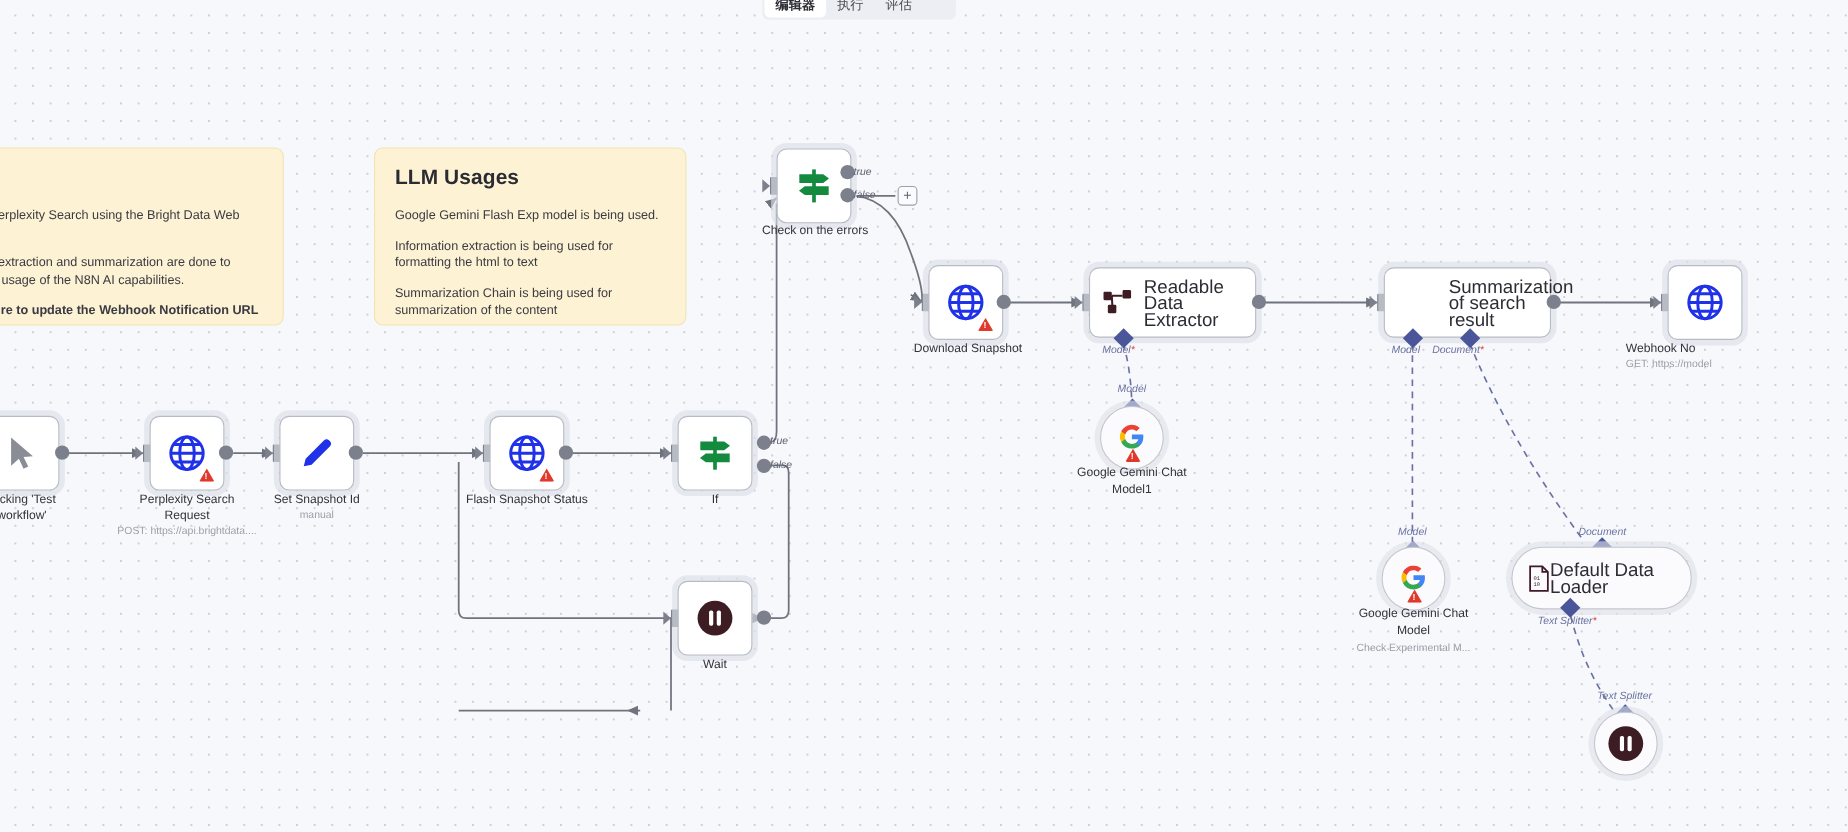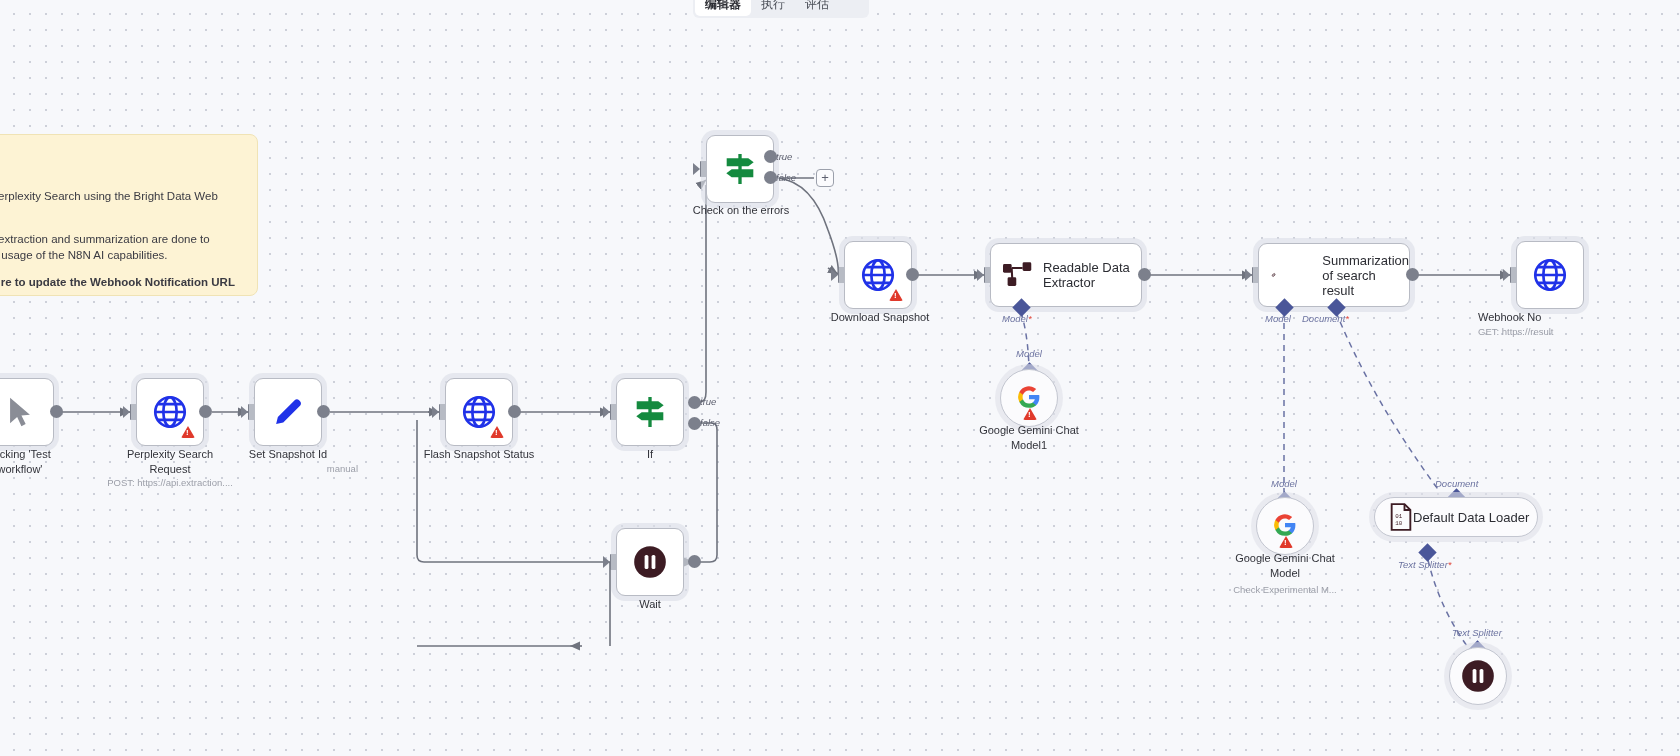--- a/index.html
+++ b/index.html
@@ -64,27 +64,27 @@
   .node.wide {
     width: 152px; height: 64px; border-radius: 9px;
     justify-content: flex-start; padding-left: 12px; gap: 10px;
   }
   .node.round {
     border-radius: 50%; width: 58px; height: 58px;
     background: #fbfbfd; border: 1.5px solid #c3c6d0;
     box-shadow: 0 0 0 5px rgba(223,225,233,.6);
   }
   .node.pill {
-    border-radius: 32px; height: 40px;
+    border-radius: 32px; height: 57px;
     justify-content: flex-start; padding-left: 14px; 
     background: #fbfbfd; border: 1.5px solid #c3c6d0;
     box-shadow: 0 0 0 5px rgba(223,225,233,.6);
   }
   .node-title {
-    font-size: 13px; color: #2c2d33; line-height: 15px;
+    font-size: 17px; color: #2c2d33; line-height: 15px;
   }
   .caption {
     position: absolute; text-align: center;
     font-size: 11px; color: #32333a; line-height: 15px;
     white-space: pre-line;
   }
   .subcaption {
     position: absolute; text-align: center;
     font-size: 9.5px; color: #9b9ea8; line-height: 12px;
     white-space: nowrap;
@@ -218,20 +218,26 @@
     <div class="tab">评估</div>
   </div>
 
   <div class="sticky" style="left:-104px; top:134px; width:362px; height:162px;">
     <h2>Note</h2>
     <p>Deals with the Perplexity Search using the Bright Data Web Scrapper API.</p>
     <p>The information extraction and summarization are done to demonstrate the usage of the N8N AI capabilities.</p>
     <p class="strong">Please make sure to update the Webhook Notification URL</p>
   </div>
 
+  <div class="sticky" style="left:340px; top:134px; width:284px; height:162px;">
+    <h2>LLM Usages</h2>
+    <p>Google Gemini Flash Exp model is being used.</p>
+    <p>Information extraction is being used for formatting the html to text</p>
+    <p>Summarization Chain is being used for summarization of the content</p>
+  </div>
 
   <div class="node sq" style="left:-14px; top:378px; border-radius:9px 9px 9px 9px;">
     <svg class="icon-cursor" viewBox="0 0 24 24">
       <path d="M5 2 L5 20 L10 15.5 L13 22 L16 20.5 L13 14.5 L19 14 Z" fill="#8a8d96"></path>
     </svg>
   </div>
   <div class="port-out" style="left:50px; top:405px;"></div>
   <div class="caption" style="left:-70px; top:447px; width:180px;">clicking 'Test
 workflow'</div>
 
@@ -240,31 +246,31 @@
     <svg class="icon-globe" viewBox="0 0 24 24">
       <circle cx="12" cy="12" r="9.3" fill="none" stroke="#2032e8" stroke-width="1.7"></circle>
       <ellipse cx="12" cy="12" rx="4.2" ry="9.3" fill="none" stroke="#2032e8" stroke-width="1.7"></ellipse>
       <path d="M3 12 H21 M4.4 7 H19.6 M4.4 17 H19.6" stroke="#2032e8" stroke-width="1.7" fill="none"></path>
     </svg>
     <div class="warn" style="right:8px; bottom:7px;"></div>
   </div>
   <div class="port-out" style="left:199px; top:405px;"></div>
   <div class="caption" style="left:90px; top:447px; width:160px;">Perplexity Search
 Request</div>
-  <div class="subcaption" style="left:90px; top:477px; width:160px;">POST: https://api.extraction....</div>
+  <div class="subcaption" style="left:90px; top:477px; width:160px;">POST: https://api.brightdata....</div>
 
   <div class="port-in" style="left:248px; top:404px;"></div>
   <div class="node sq" style="left:254px; top:378px;">
     <svg class="icon-pencil" viewBox="0 0 24 24">
       <path d="M4.5 19.5 L5.6 15.2 L16.2 4.6 C17 3.8 18.2 3.8 19 4.6 L19.6 5.2 C20.4 6 20.4 7.2 19.6 8 L9 18.6 Z" fill="#2032e8"></path>
     </svg>
   </div>
   <div class="port-out" style="left:317px; top:405px;"></div>
   <div class="caption" style="left:218px; top:447px; width:140px;">Set Snapshot Id</div>
-  <div class="subcaption" style="left:218px; top:463px; width:140px;text-align:right;">manual</div>
+  <div class="subcaption" style="left:218px; top:463px; width:140px;">manual</div>
 
   <div class="port-in" style="left:439px; top:404px;"></div>
   <div class="node sq" style="left:445px; top:378px;">
     <svg class="icon-globe" viewBox="0 0 24 24">
       <circle cx="12" cy="12" r="9.3" fill="none" stroke="#2032e8" stroke-width="1.7"></circle>
       <ellipse cx="12" cy="12" rx="4.2" ry="9.3" fill="none" stroke="#2032e8" stroke-width="1.7"></ellipse>
       <path d="M3 12 H21 M4.4 7 H19.6 M4.4 17 H19.6" stroke="#2032e8" stroke-width="1.7" fill="none"></path>
     </svg>
     <div class="warn" style="right:8px; bottom:7px;"></div>
   </div>
@@ -359,21 +365,21 @@
 
   <div class="port-in" style="left:1510px; top:267px;"></div>
   <div class="node sq" style="left:1516px; top:241px;">
     <svg class="icon-globe" viewBox="0 0 24 24">
       <circle cx="12" cy="12" r="9.3" fill="none" stroke="#2032e8" stroke-width="1.7"></circle>
       <ellipse cx="12" cy="12" rx="4.2" ry="9.3" fill="none" stroke="#2032e8" stroke-width="1.7"></ellipse>
       <path d="M3 12 H21 M4.4 7 H19.6 M4.4 17 H19.6" stroke="#2032e8" stroke-width="1.7" fill="none"></path>
     </svg>
   </div>
   <div class="caption" style="left:1478px; top:310px; width:200px; text-align:left;">Webhook No</div>
-  <div class="subcaption" style="left:1478px; top:326px; width:200px; text-align:left;">GET: https://result</div>
+  <div class="subcaption" style="left:1478px; top:326px; width:200px; text-align:left;">GET: https://model</div>
 
   <div class="port-label ai" style="left:1016px; top:348px;">Model</div>
   <div class="port-diamond" style="left:1023px; top:365px;"></div>
   <div class="node round" style="left:1000px; top:369px;">
     <svg class="icon-google" viewBox="0 0 24 24" style="margin-bottom:2px;">
       <path d="M21.6 12.2c0-.7-.06-1.4-.18-2H12v3.9h5.4a4.6 4.6 0 0 1-2 3v2.5h3.2c1.9-1.7 3-4.3 3-7.4z" fill="#4285f4"></path>
       <path d="M12 22c2.7 0 5-.9 6.6-2.4l-3.2-2.5c-.9.6-2 1-3.4 1-2.6 0-4.8-1.7-5.6-4.1H3.1v2.6A10 10 0 0 0 12 22z" fill="#34a853"></path>
       <path d="M6.4 14c-.2-.6-.3-1.3-.3-2s.1-1.4.3-2V7.4H3.1a10 10 0 0 0 0 9.2L6.4 14z" fill="#fbbc05"></path>
       <path d="M12 5.9c1.5 0 2.8.5 3.8 1.5l2.8-2.8A10 10 0 0 0 3.1 7.4L6.4 10c.8-2.4 3-4.1 5.6-4.1z" fill="#ea4335"></path>
     </svg>

